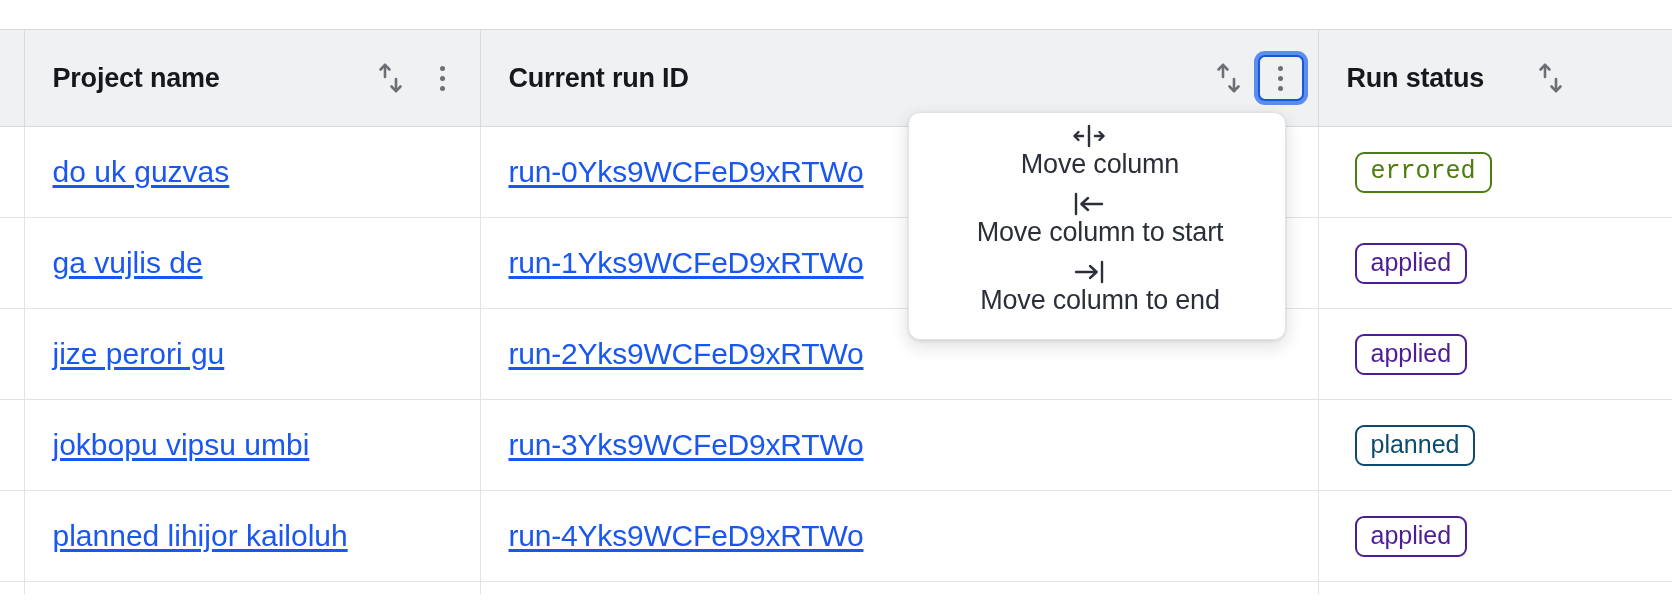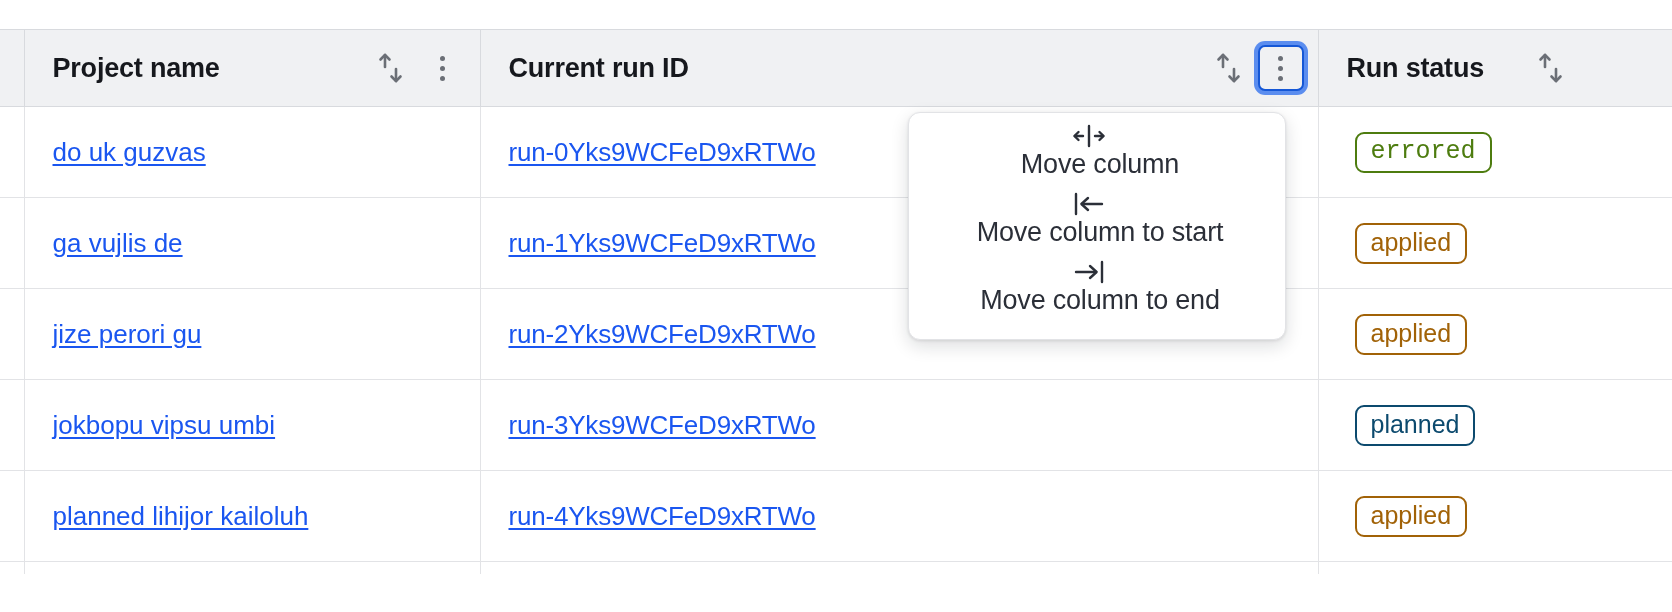--- a/index.html
+++ b/index.html
@@ -46,21 +46,21 @@
     border-right: 1px solid #d8dade;
     padding: 0;
     height: 74px;
     vertical-align: middle;
   }
   thead th.gutter-cell { border-right: 1px solid #d8dade; }
 
   .th-inner {
     display: flex;
     align-items: center;
-    height: 76px;
+    height: 96px;
     padding: 0 14px 0 28px;
     box-sizing: border-box;
   }
 
   .th-label {
     font-size: 27px;
     font-weight: bold;
     color: #16181d;
     letter-spacing: -0.2px;
     white-space: nowrap;
@@ -108,37 +108,37 @@
   }
   tbody tr.partial td { height: 12px; border-bottom: none; }
 
   .cell-pad { padding: 0 28px; display: flex; align-items: center; height: 90px; }
   .cell-pad.status-pad { padding-left: 36px; }
 
   a.link {
     color: #1a56f0;
     text-decoration: underline;
     text-underline-offset: 3px;
-    font-size: 26px;
+    font-size: 30px;
     white-space: nowrap;
     cursor: pointer;
   }
   a.link.mono { letter-spacing: -0.2px; }
 
   .badge {
     display: inline-block;
     border-radius: 9px;
     border: 2px solid currentColor;
     padding: 5px 14px 7px 14px;
     font-size: 25px;
     line-height: 1;
     white-space: nowrap;
   }
   .badge.errored { color: #4d7c0f; font-family: Liberation Mono, monospace; }
-  .badge.applied { color: #a16207; }
+  .badge.applied { color: #4c1d95; }
   .badge.planned { color: #0c4a6e; }
 
   
   .menu {
     position: absolute;
     left: 908px;
     top: 112px;
     width: 378px;
     background: #ffffff;
     border: 1px solid #e2e3e6;

